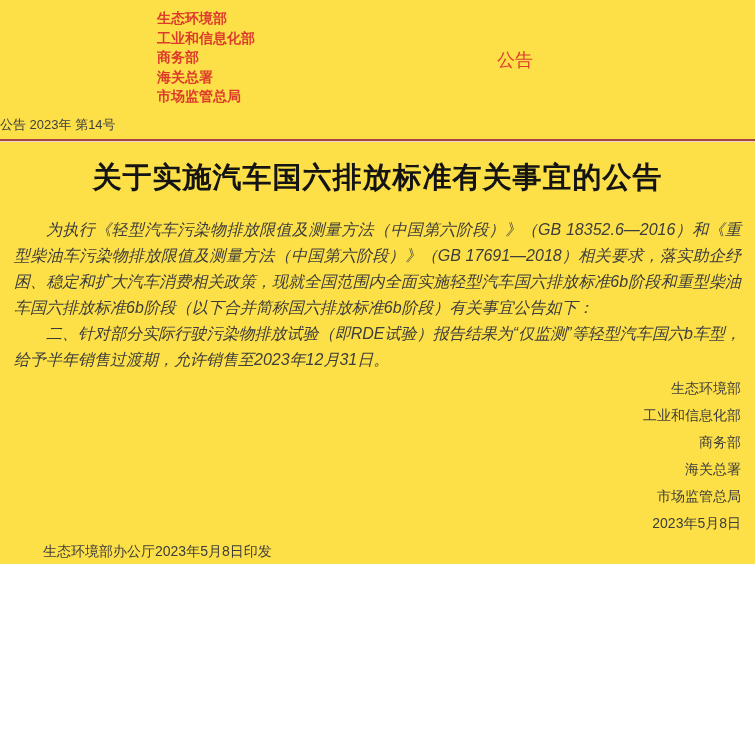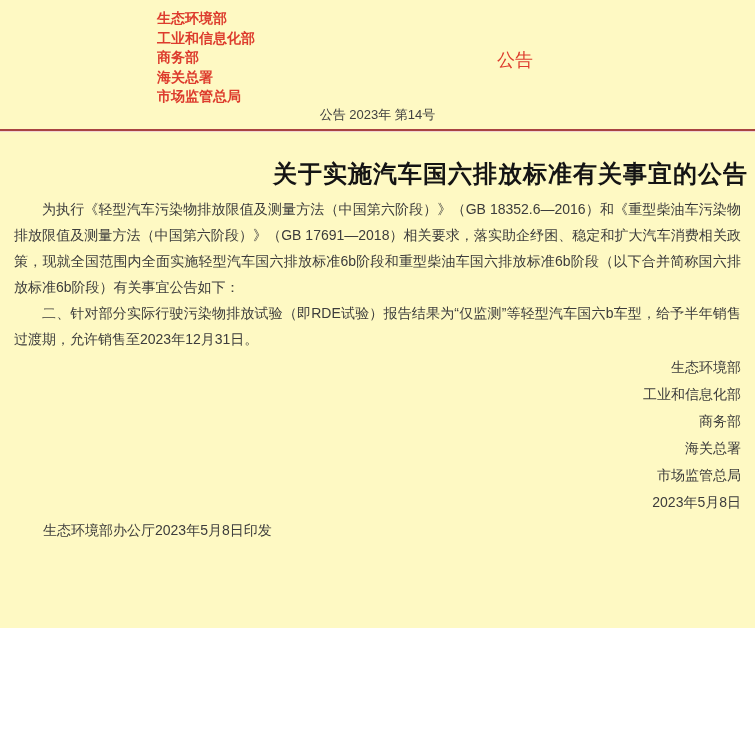--- a/index.html
+++ b/index.html
@@ -3,22 +3,22 @@
 <meta charset="utf-8">
 <style>
   html, body {
     margin: 0;
     padding: 0;
     background: #ffffff;
   }
   .page {
     position: relative;
     width: 755px;
-    height: 628px;
-    background: #fef9c3;
+    height: 564px;
+    background: #fde047;
     font-family: "Liberation Sans", "DejaVu Sans", sans-serif;
     overflow: hidden;
   }
   
   .issuers {
     padding-top: 9px;
     margin-left: 157px;
     color: #dd3c2d;
     font-weight: bold;
     font-size: 14px;
@@ -26,51 +26,53 @@
   }
   .announcement-label {
     position: absolute;
     left: 497px;
     top: 48px;
     color: #dd3c2d;
     font-weight: normal;
     font-size: 18px;
   }
   .doc-number {
-    margin-top: 0;
-    text-align: center;
+    margin-top: 10px;
+    text-align: left;
     font-size: 13px;
     color: #404040;
     line-height: 16px;
   }
   .divider {
     margin-top: 6px;
     height: 0;
     border-top: 2px solid #a84442;
     box-shadow: 0 1px 0 #f0d4d4;
   }
   
   .title {
-    margin: 7px;
+    margin: 0;
     padding-top: 21px;
     height: 30px;
     line-height: 30px;
-    font-size: 24px;
+    font-size: 29px;
     font-weight: bold;
     color: #141414;
-    text-align: right;
+    text-align: center;
     letter-spacing: 1px;
   }
   
   .body {
+    margin-top: 25px;
     padding: 0 14px;
-    font-size: 14px;
+    font-size: 16px;
     line-height: 26px;
     color: #3c3c3c;
     text-align: justify;
+    font-style: italic;
   }
   .body p {
     margin: 0;
     text-indent: 2em;
   }
   
   .signature {
     margin-top: 2px;
     padding: 0 14px;
     text-align: right;

